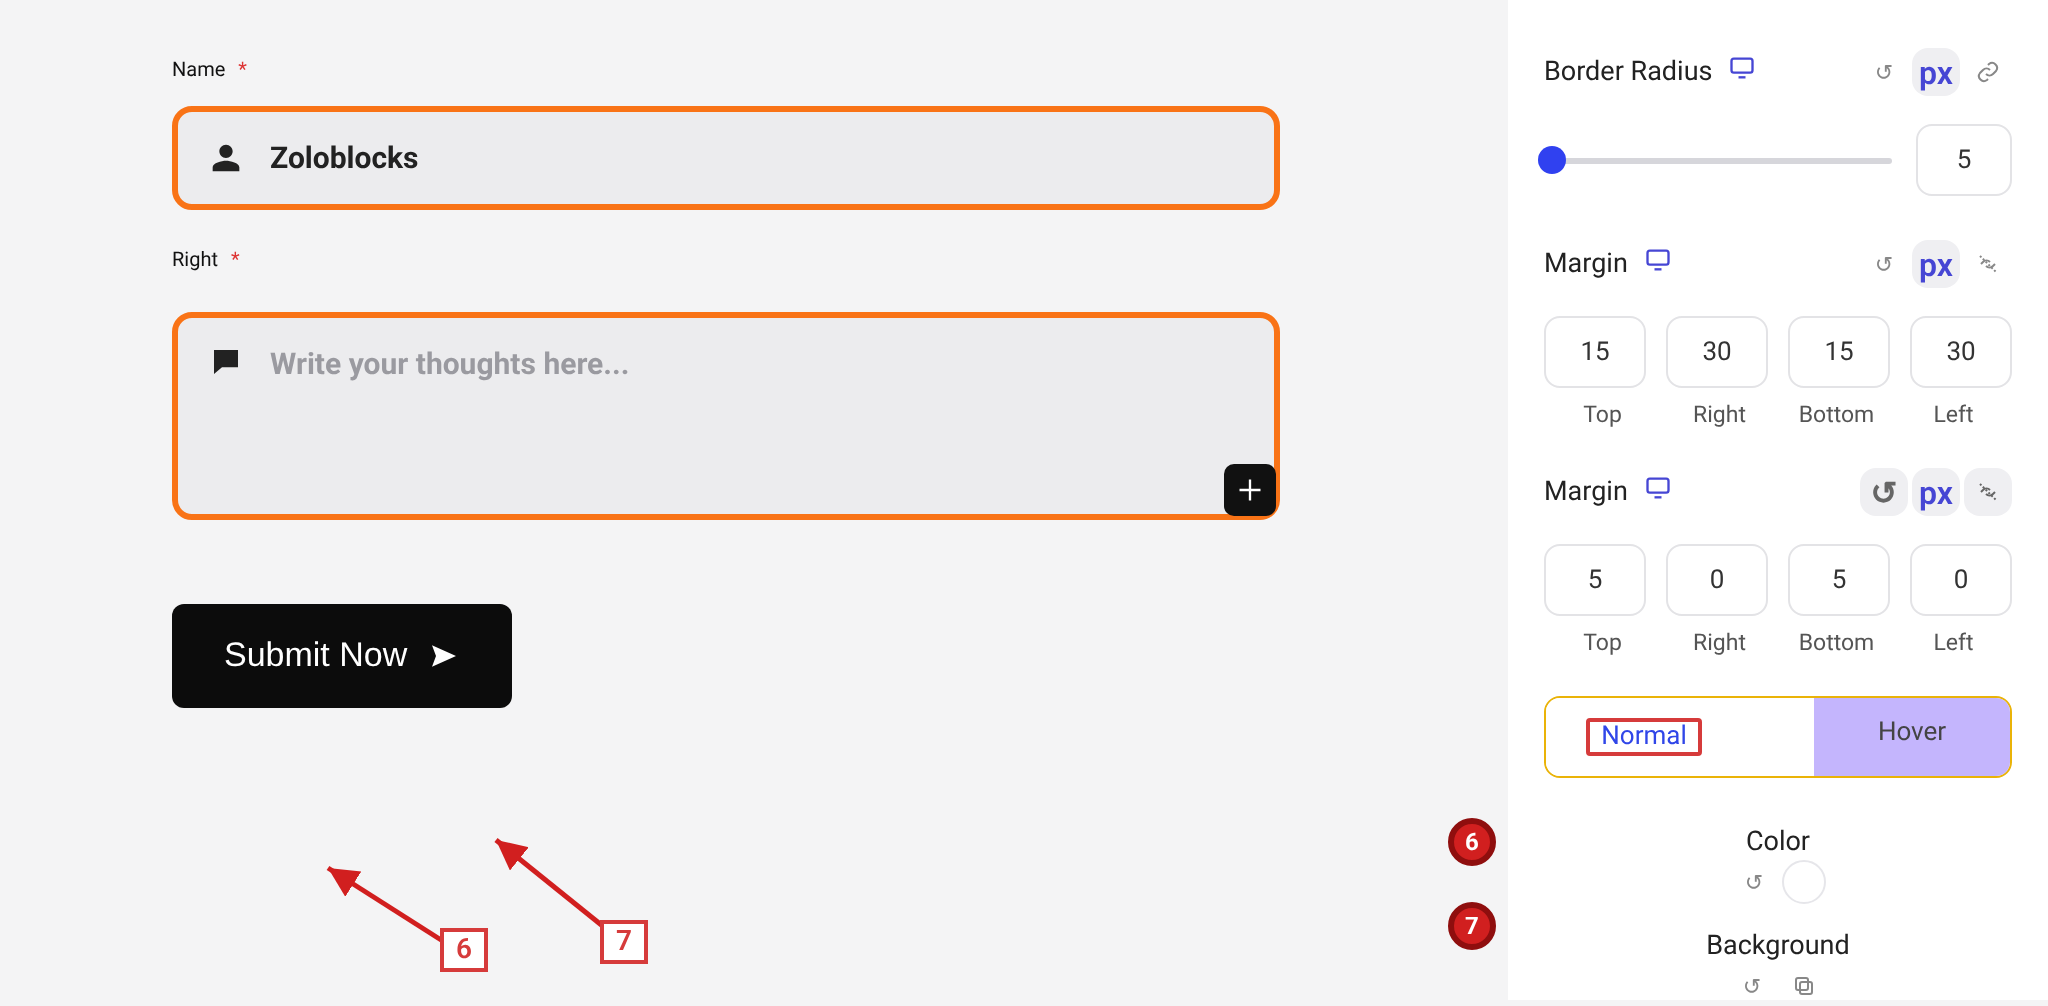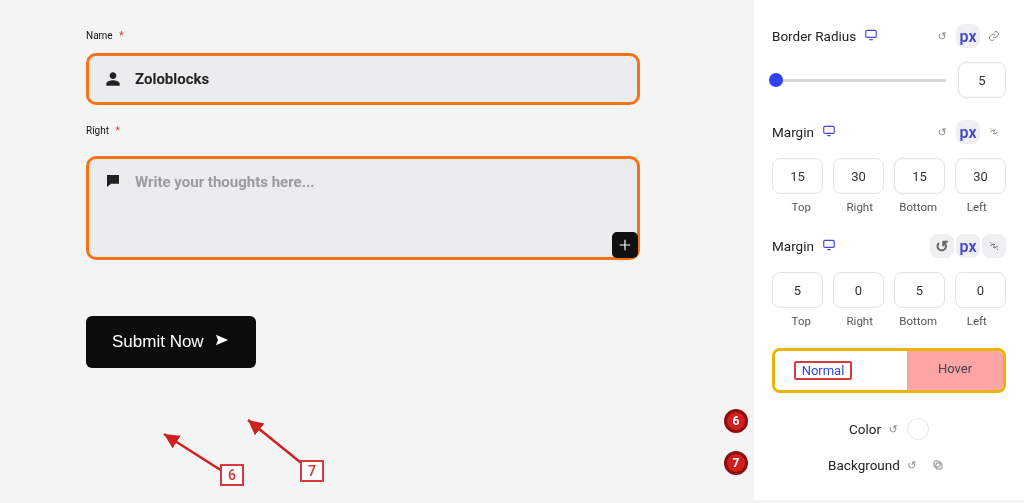--- a/index.html
+++ b/index.html
@@ -49,28 +49,29 @@
     background: #111;
     color: #fff;
     border-radius: 5px;
     display: flex;
     align-items: center;
     justify-content: center;
     font-size: 18px;
     font-weight: 300;
   }
   .submit-btn {
-    margin-top: 36px;
+    margin-top: 22px;
     background: #0c0c0c;
     color: #fff;
     border: none;
     border-radius: 6px;
     padding: 16px 26px;
     font-size: 17px;
     display: inline-flex;
+    align-items: center;
     gap: 10px;
     cursor: pointer;
   }
   .submit-btn svg { width: 16px; height: 16px; fill: #fff; }
 
   
   .sidebar {
     position: absolute;
     right: 0; top: 0;
     width: 270px;
@@ -142,50 +143,51 @@
     display: grid;
     grid-template-columns: repeat(4, 1fr);
     text-align: center;
     font-size: 11.5px;
     color: #555;
     margin-bottom: 20px;
   }
   .tabs {
     display: grid;
     grid-template-columns: 1fr 1fr;
-    border: 3px solid #eab308;
+    border: 1px solid #eab308;
     border-radius: 8px;
     overflow: hidden;
     margin: 6px 0 18px 0;
     gap: 36px;
   }
   .tab {
     text-align: center;
     padding: 10px 0;
     font-size: 13px;
     color: #444;
     background: #fff;
     cursor: pointer;
   }
-  .tab.hov { background: #fca5a5; }
+  .tab.hov { background: #c4b5fd; }
   .tab .inner {
     display: inline-block;
     padding: 0 6px;
   }
   .tab.active .inner {
     color: #3046e8;
     border: 2px solid #d63b3b;
     border-radius: 2px;
     padding: 0 6px;
   }
   .prop-row {
     display: flex;
     align-items: center;
-    justify-content: center;
+    justify-content: space-between;
     padding: 6px 0;
+    flex-direction: column;
   }
   .swatch {
     width: 22px; height: 22px;
     border-radius: 50%;
     border: 1px solid #e6e6ea;
     background: #fff;
   }
 
   
   .badge {

